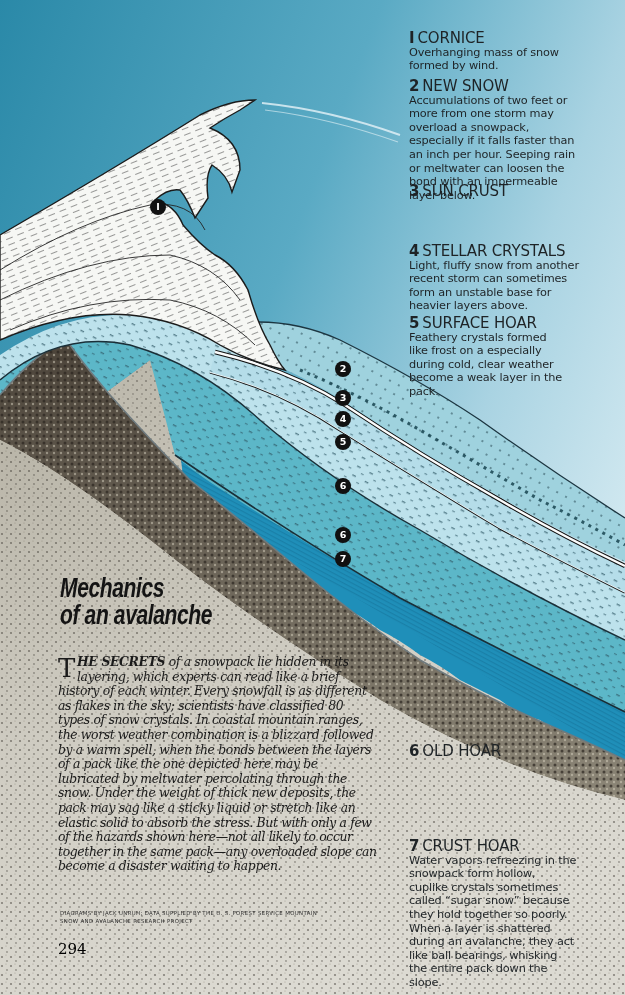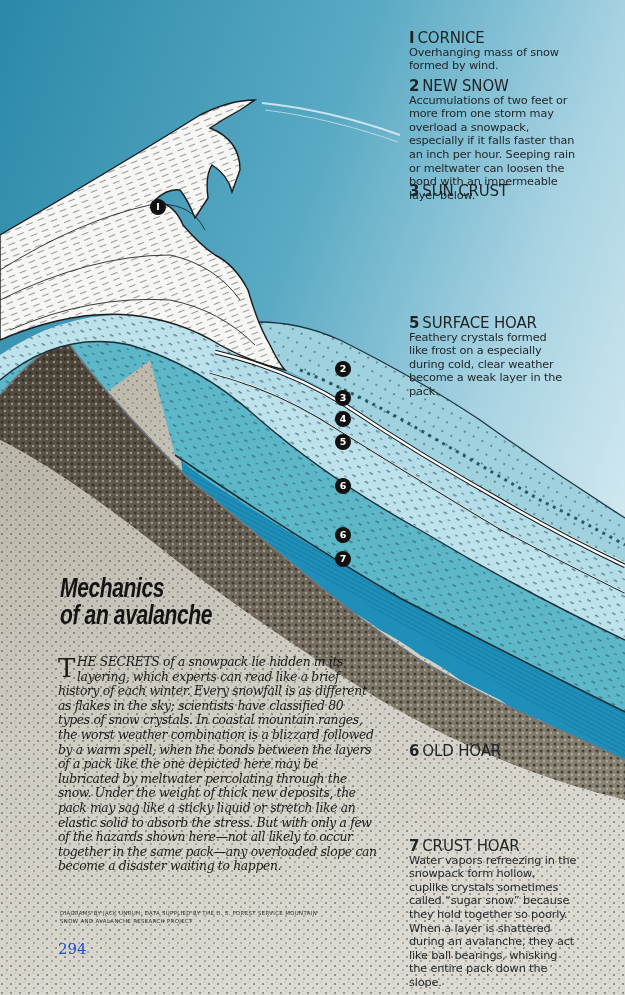--- a/index.html
+++ b/index.html
@@ -7,23 +7,23 @@
   #page { position:absolute; left:0; top:0; width:625px; height:995px; overflow:hidden; }
   #art { position:absolute; left:0; top:0; width:625px; height:995px; }
   .legend { position:absolute; color:#1e2326; font-family:"DejaVu Sans", sans-serif; font-size:11.3px; line-height:13.6px; letter-spacing:-0.15px; }
   .legend .hd { display:block; font-size:15px; }
   .legend .num { font-weight:bold; margin-right:3px; }
   .legend .body { display:block; }
   .title { position:absolute; left:60px; top:575px; font-family:"Liberation Sans", sans-serif; font-weight:bold; font-style:italic; font-size:27px; line-height:27px; color:#141414; transform:scaleX(0.78); transform-origin:left top; letter-spacing:-0.5px; width:260px; }
   .title span { display:block; }
   .intro { position:absolute; left:58px; top:655px; width:320px; font-family:"DejaVu Serif", serif; font-style:italic; font-size:12.4px; line-height:14.6px; color:#1a1a1a; letter-spacing:-0.35px; }
   .intro .dropcap { font-family:"DejaVu Serif", serif; font-style:normal; font-size:26px; float:left; line-height:24px; margin:1px 2px 0 0; }
-  .intro .lead { font-weight:normal;text-align:center; }
+  .intro .lead { font-weight:bold;text-align:center; }
   .credit { position:absolute; left:60px; top:910px; width:260px; font-family:"DejaVu Sans", sans-serif; font-size:5.4px; line-height:7.6px; letter-spacing:0.35px; color:#333; text-transform:uppercase; }
-  .pagenum { position:absolute; left:58px; top:940px; font-family:"DejaVu Serif", serif; font-size:15px; color:#1d4ed8; }
+  .pagenum { position:absolute; left:58px; top:940px; font-family:"DejaVu Serif", serif; font-size:15px; color:#000000; }
   .marker { position:absolute; width:16px; height:16px; border-radius:50%; background:#111; color:#fff; font-family:"DejaVu Sans", sans-serif; font-weight:bold; font-size:9.5px; line-height:16px; text-align:center; }
 </style>
 </head>
 <body>
 
 <div id="page">
 
   <svg id="art" viewBox="0 0 625 995" xmlns="http://www.w3.org/2000/svg">
     <defs>
       <linearGradient id="sky" x1="0" y1="0" x2="1" y2="0.6">
@@ -125,20 +125,24 @@
     <span class="hd"><span class="num">I</span><span>CORNICE</span></span>
     <span class="body" style="width:150px;">Overhanging mass of snow formed by wind.</span>
   </div>
   <div class="legend" style="left:409px;top:80px;width:175px;">
     <span class="hd"><span class="num">2</span><span>NEW SNOW</span></span>
     <span class="body">Accumulations of two feet or more from one storm may overload a snowpack, especially if it falls faster than an inch per hour. Seeping rain or meltwater can loosen the bond with an impermeable layer below.</span>
   </div>
   <div class="legend" style="left:409px;top:185px;width:150px;">
     <span class="hd"><span class="num">3</span><span>SUN CRUST</span></span>
   </div>
+  <div class="legend" style="left:409px;top:245px;width:172px;">
+    <span class="hd"><span class="num">4</span><span>STELLAR CRYSTALS</span></span>
+    <span class="body">Light, fluffy snow from another recent storm can sometimes form an unstable base for heavier layers above.</span>
+  </div>
   <div class="legend" style="left:409px;top:317px;width:158px;">
     <span class="hd"><span class="num">5</span><span>SURFACE HOAR</span></span>
     <span class="body">Feathery crystals formed like frost on a especially during cold, clear weather become a weak layer in the pack.</span>
   </div>
   <div class="legend" style="left:409px;top:745px;width:160px;">
     <span class="hd"><span class="num">6</span><span>OLD HOAR</span></span>
   </div>
   <div class="legend" style="left:409px;top:840px;width:168px;">
     <span class="hd"><span class="num">7</span><span>CRUST HOAR</span></span>
     <span class="body">Water vapors refreezing in the snowpack form hollow, cuplike crystals sometimes called “sugar snow” because they hold together so poorly. When a layer is shattered during an avalanche, they act like ball bearings, whisking the entire pack down the slope.</span>

